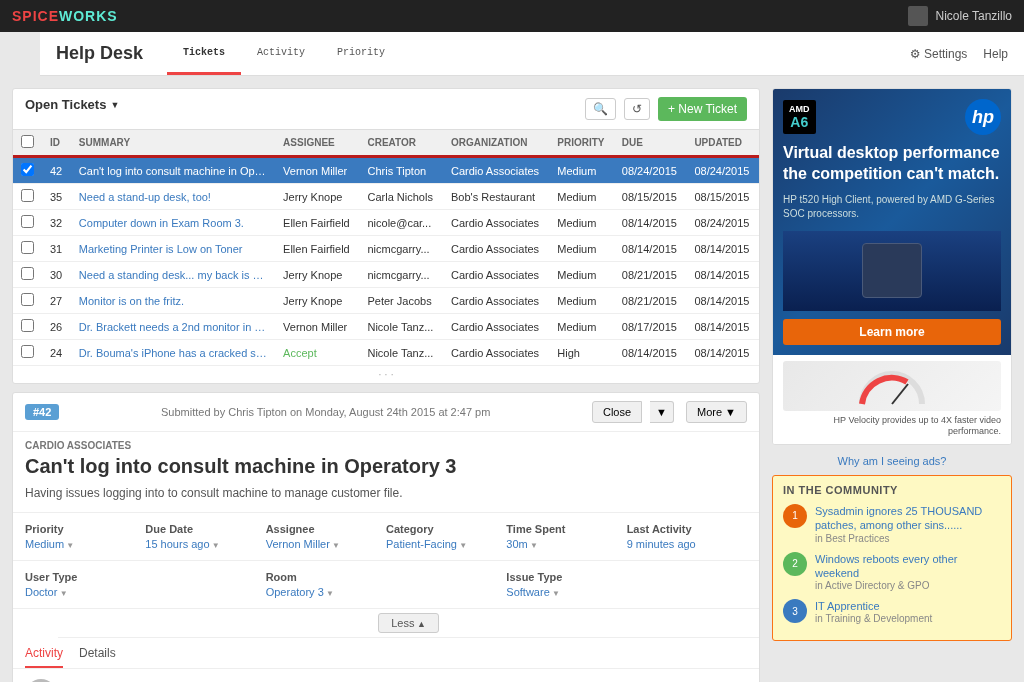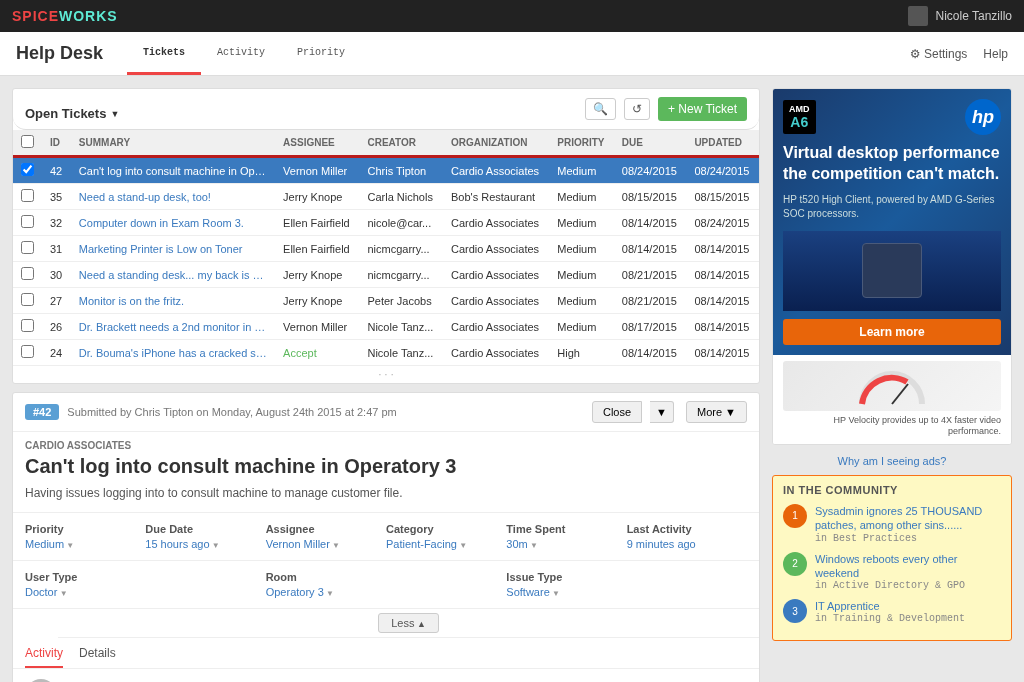--- a/index.html
+++ b/index.html
@@ -36,20 +36,21 @@
     }
 
     
     .sub-nav {
       background: #fff;
       border-bottom: 1px solid #ddd;
       display: flex;
       align-items: center;
       padding: 0 16px;
       height: 44px;
+      margin-left: 40px;
     }
     .sub-nav-title {
       font-size: 18px;
       font-weight: bold;
       color: #333;
       margin-right: 24px;
     }
     .sub-nav-tabs {
       display: flex;
       gap: 0;
@@ -96,24 +97,23 @@
 
     
     .ticket-area {
       background: #fff;
       border: 1px solid #ddd;
       border-radius: 3px;
       margin-bottom: 8px;
     }
     .ticket-toolbar {
       display: flex;
-      align-items: flex-end;
+      align-items: flex-start;
       padding: 8px 12px;
       border-bottom: 1px solid #ddd;
-      border-radius: 13px;
     }
     .open-tickets-btn {
       font-size: 13px;
       font-weight: bold;
       color: #333;
       cursor: pointer;
       display: flex;
       align-items: center;
       gap: 4px;
     }
@@ -206,20 +206,21 @@
       color: #fff;
       padding: 2px 8px;
       border-radius: 3px;
       font-size: 11px;
       font-weight: bold;
     }
     .submitted-text {
       font-size: 11px;
       color: #777;
       flex: 1;
+      text-align: center;
     }
     .close-btn {
       background: #f0f0f0;
       border: 1px solid #ccc;
       border-radius: 3px 0 0 3px;
       padding: 4px 10px;
       cursor: pointer;
       font-size: 11px;
     }
     .close-arrow {
@@ -518,21 +519,21 @@
       align-items: center;
       justify-content: center;
       font-size: 10px;
       color: #fff;
     }
     .community-icon.orange { background: #e8650a; }
     .community-icon.green { background: #5cb85c; }
     .community-icon.blue { background: #3a7abf; }
     .community-item-text { font-size: 11px; }
     .community-item-link { color: #3a7abf; cursor: pointer; line-height: 1.3; }
-    .community-item-sub { color: #888; font-size: 10px; font-family: Liberation Mono, monospace; }
+    .community-item-sub { color: #888; font-size: 10px; }
   </style>
 </head>
 <body>
 
 <div class="top-bar">
   <div class="logo">
     <span style="color:#e44">SPICE</span><span>WORKS</span>
   </div>
   <div class="top-bar-right">
     <span class="user-avatar"></span>

